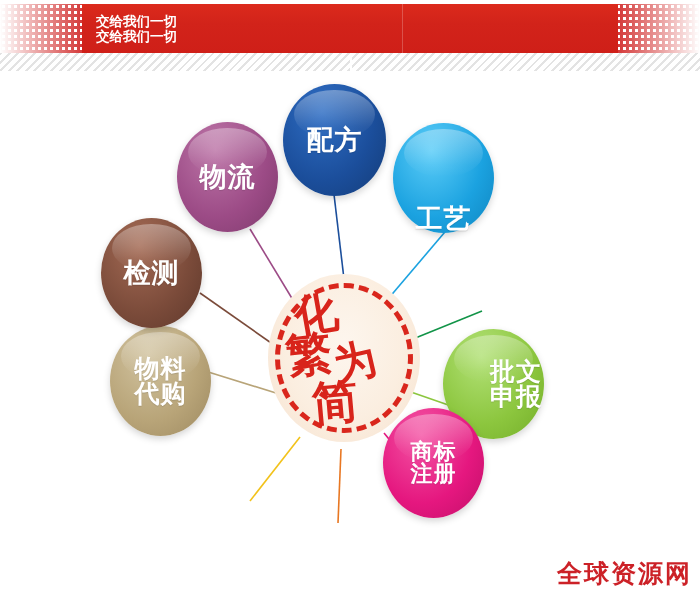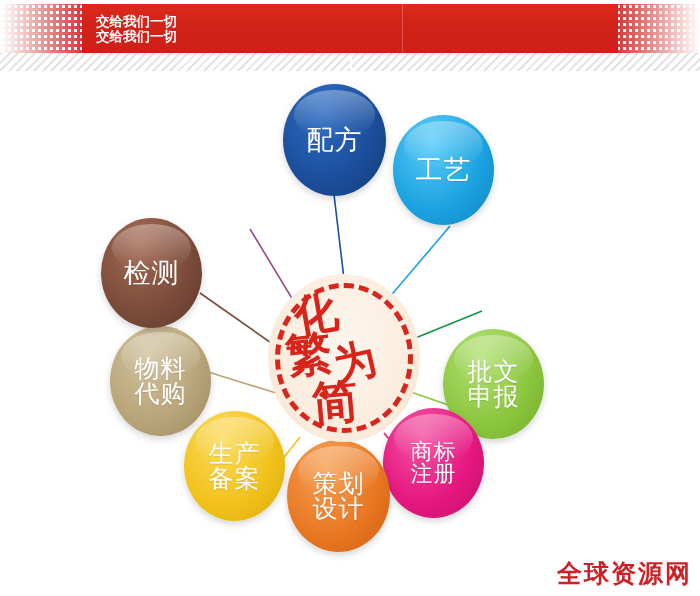--- a/index.html
+++ b/index.html
@@ -58,21 +58,21 @@
 
   
   .canvas{position:absolute;left:0;top:71px;width:700px;height:525px;background:#fff;}
   svg.lines{position:absolute;left:0;top:0;width:700px;height:525px;}
 
   
   .node{
     position:absolute;
     border-radius:50%;
     display:flex;align-items:center;justify-content:center;
-    text-align:center;color:#fff;font-weight:normal;
+    text-align:center;color:#fff;font-weight:bold;
     box-shadow:0 3px 7px rgba(0,0,0,0.17);
     line-height:1.02;
     letter-spacing:1px;
     text-shadow:0 1px 1px rgba(0,0,0,0.12);
   }
   .node .lbl{display:block;padding:0 2px;}
   .node .lbl .l2{display:block;}
 
   
   .node:before{
@@ -147,68 +147,61 @@
       <line x1="274" y1="274" x2="200" y2="222" stroke="#7b4b3a" stroke-width="1.6"></line>
       <line x1="296" y1="234" x2="250" y2="158" stroke="#9c4b86" stroke-width="1.6"></line>
     </svg>
 
     <div class="node" style="left:283px;top:13px;width:103px;height:112px;background:radial-gradient(ellipse at 38% 25%,#2f6ec4 0%,#1b4e9b 58%,#143c78 100%);font-size:27px;">
       <span class="lbl">
         <span>配方</span>
       </span>
     </div>
 
-    <div class="node" style="left:393px;top:44px;width:101px;height:110px;background:radial-gradient(ellipse at 38% 25%,#5ccdf8 0%,#1ba2e0 58%,#0f85bf 100%);font-size:27px;">
+    <div class="node" style="left:393px;top:52px;width:101px;height:110px;background:radial-gradient(ellipse at 38% 25%,#5ccdf8 0%,#1ba2e0 58%,#0f85bf 100%);font-size:27px;align-items:flex-end;">
       <span class="lbl">
         <span>工艺</span>
       </span>
     </div>
 
 
-    <div class="node" style="left:443px;top:258px;width:101px;height:110px;background:radial-gradient(ellipse at 38% 25%,#b2e177 0%,#8cc63e 58%,#73ad29 100%);font-size:25px;">
+    <div class="node" style="left:443px;top:258px;width:101px;height:110px;background:radial-gradient(ellipse at 38% 25%,#b2e177 0%,#8cc63e 58%,#73ad29 100%);font-size:25px;justify-content:flex-end;">
       <span class="lbl">
         <span>批文</span>
         <span class="l2">申报</span>
       </span>
     </div>
 
     <div class="node" style="left:383px;top:337px;width:101px;height:110px;background:radial-gradient(ellipse at 38% 25%,#f455a5 0%,#e5177f 58%,#c10f68 100%);font-size:22px;">
       <span class="lbl">
         <span>商标</span>
         <span class="l2">注册</span>
       </span>
     </div>
 
-    <div class="node" style="left:287px;top:369px;width:103px;height:112px;background:radial-gradient(ellipse at 38% 25%,#f6a255 0%,#e87722 58%,#cf5f12 100%);font-size:25px;">
-      <span class="lbl">
-        <span>策划</span>
-        <span class="l2">设计</span>
-      </span>
-    </div>
-
-    <div class="node" style="left:184px;top:340px;width:101px;height:110px;background:radial-gradient(ellipse at 38% 25%,#fbdb5e 0%,#f2c21b 58%,#d9a90c 100%);font-size:25px;">
-      <span class="lbl">
-        <span>生产</span>
-        <span class="l2">备案</span>
-      </span>
-    </div>
+
 
     <div class="node" style="left:110px;top:255px;width:101px;height:110px;background:radial-gradient(ellipse at 38% 25%,#d2c4a1 0%,#b8a478 58%,#9d8960 100%);font-size:25px;">
       <span class="lbl">
         <span>物料</span>
         <span class="l2">代购</span>
       </span>
     </div>
 
     <div class="node" style="left:101px;top:147px;width:101px;height:110px;background:radial-gradient(ellipse at 38% 25%,#a46b55 0%,#7b4b3a 58%,#5e382b 100%);font-size:27px;">
       <span class="lbl">
         <span>检测</span>
       </span>
     </div>
 
+    <div class="node" style="left:177px;top:51px;width:101px;height:110px;background:radial-gradient(ellipse at 38% 25%,#bd76a8 0%,#9c4b86 58%,#7e3a6c 100%);font-size:27px;">
+      <span class="lbl">
+        <span>物流</span>
+      </span>
+    </div>
 
     <div class="seal">
       <div class="seal-ring"></div>
       <div class="seal-chars">
         <span class="sc c1">化</span>
         <span class="sc c2">繁</span>
         <span class="sc c3">为</span>
         <span class="sc c4">简</span>
       </div>
     </div>

